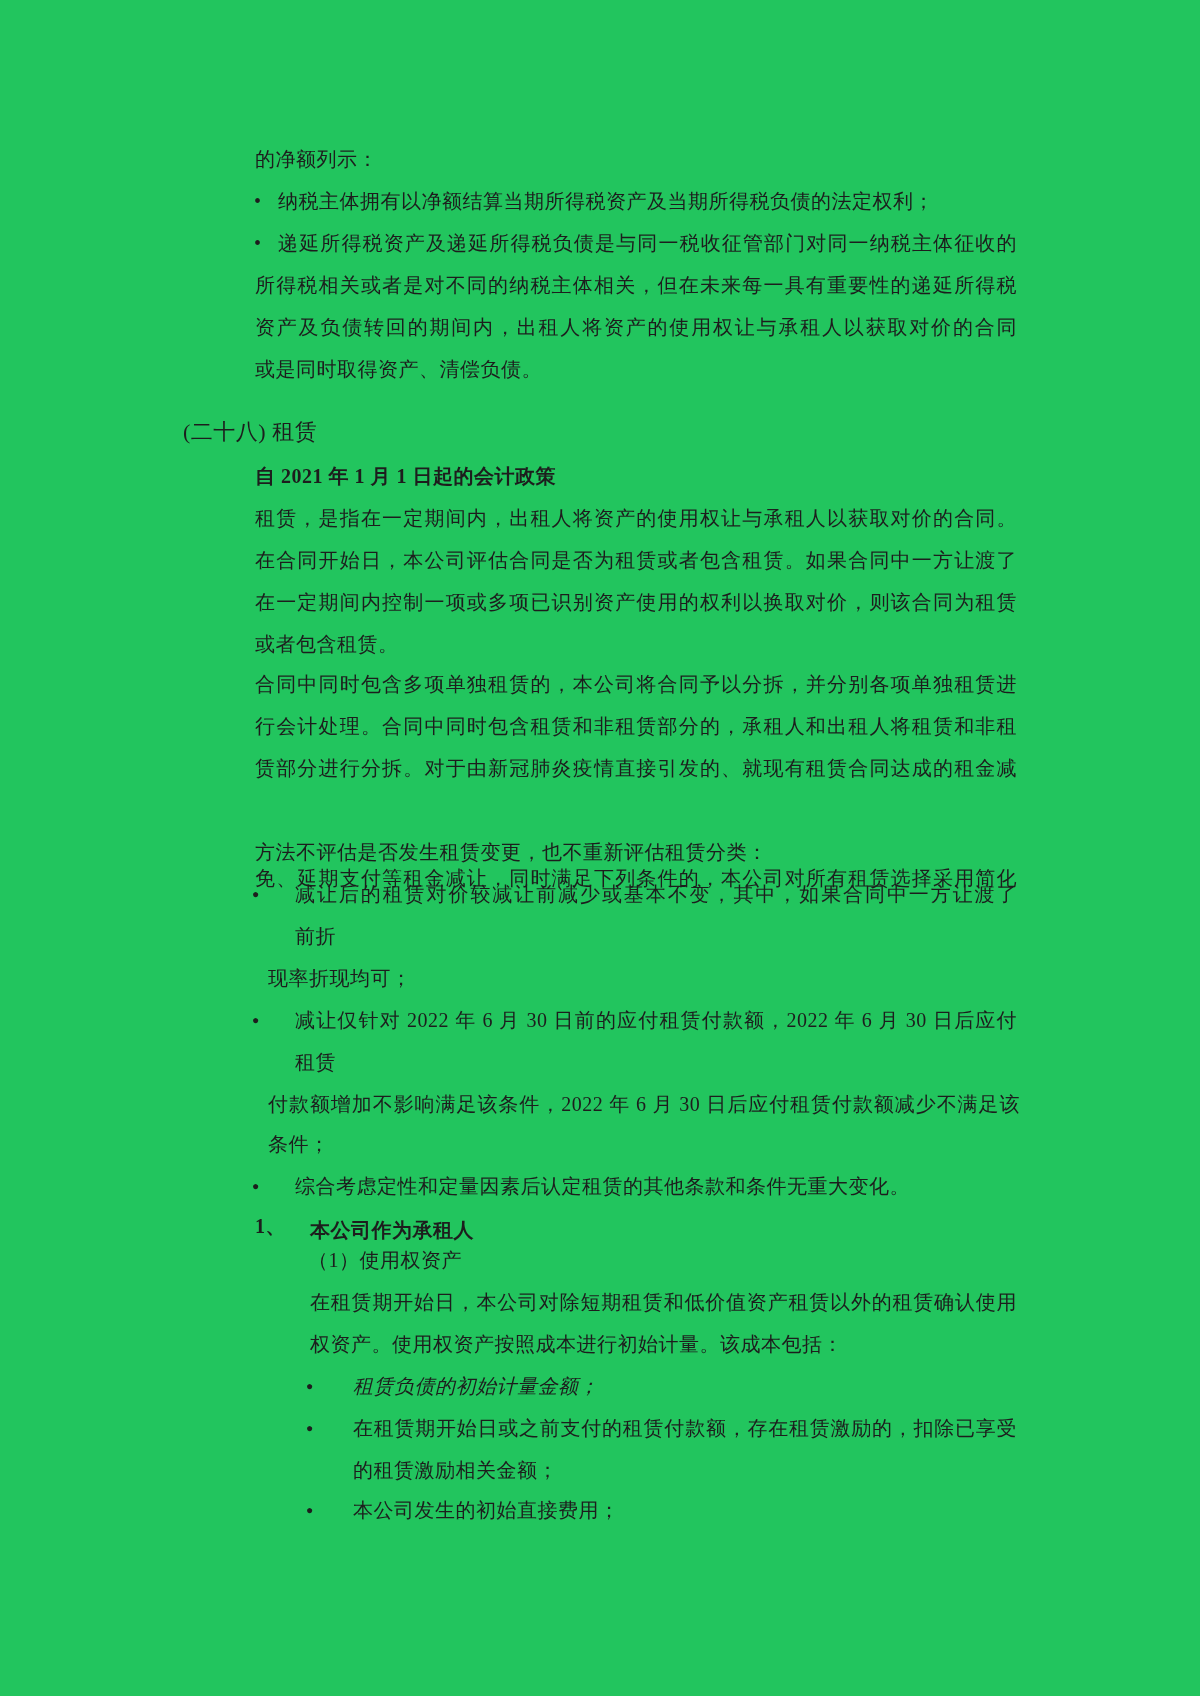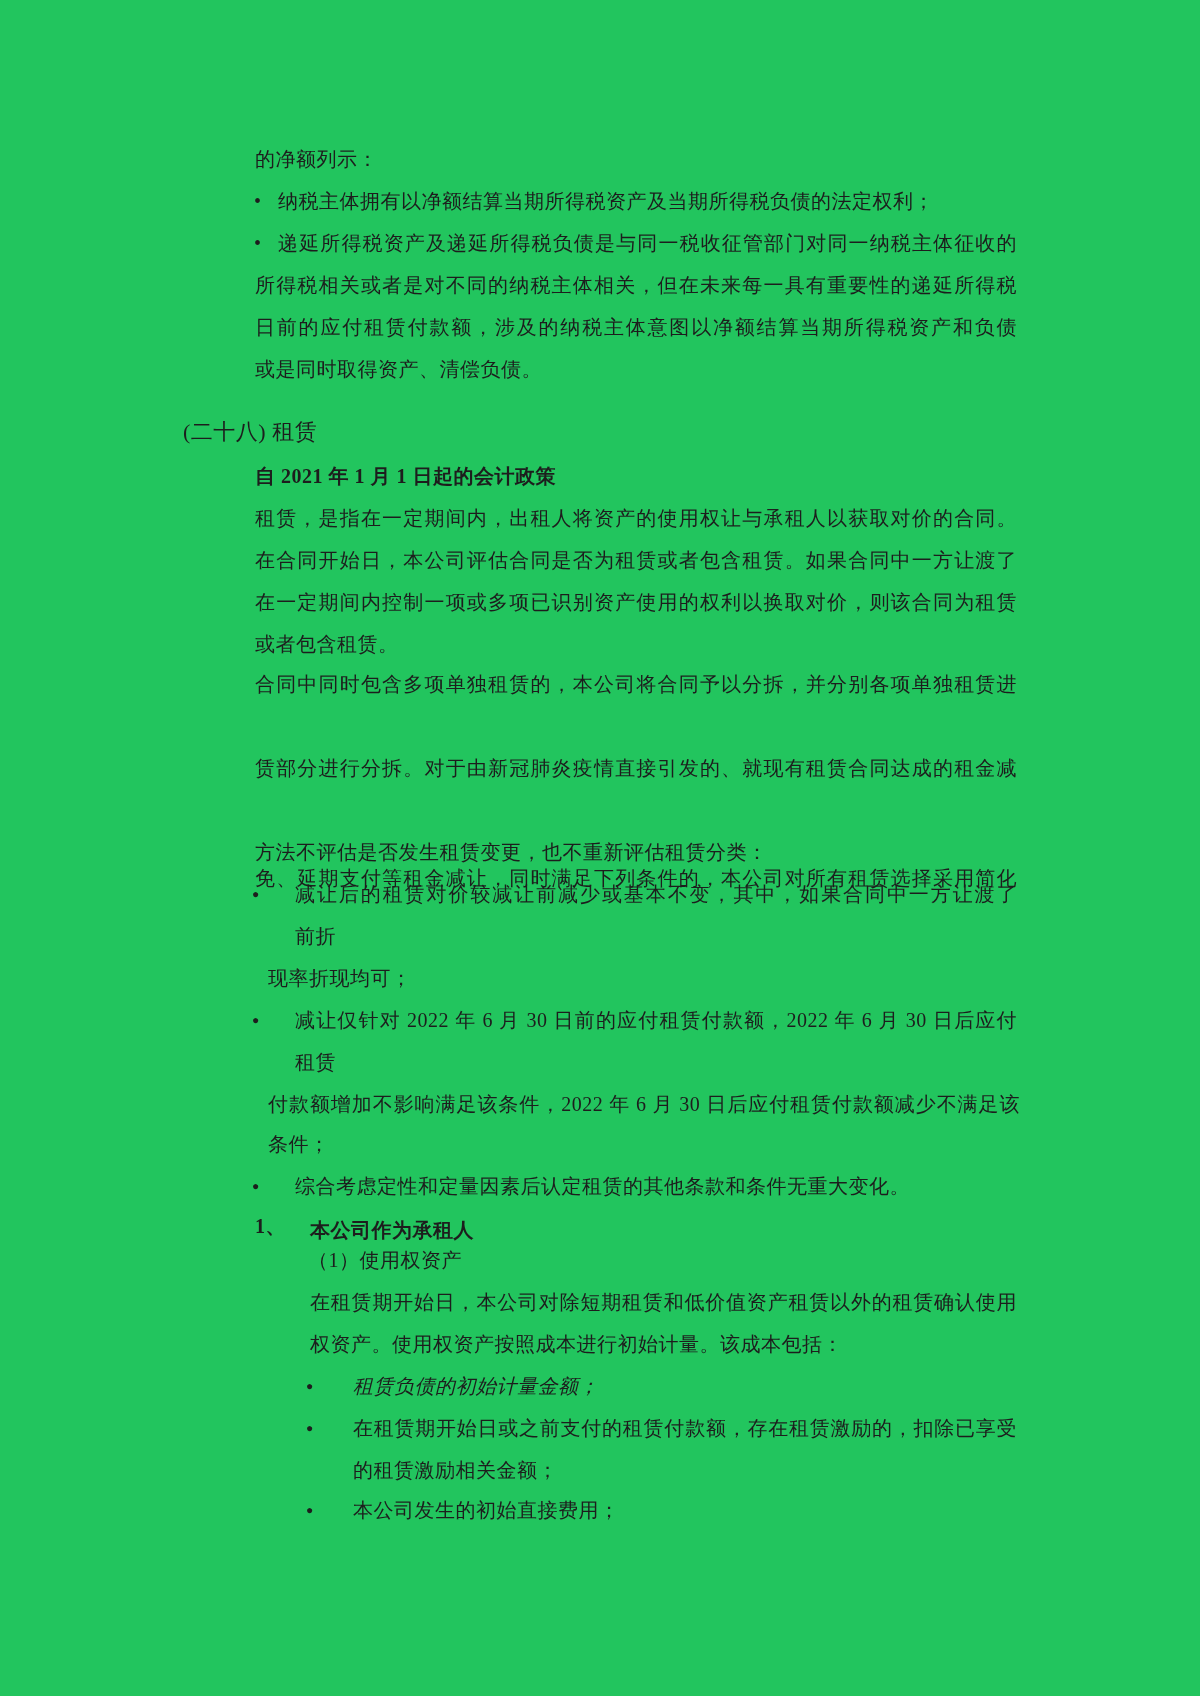--- a/index.html
+++ b/index.html
@@ -42,32 +42,33 @@
 <div class="page">
 
   <div class="ln" style="left:255px; top:145px;">的净额列示：</div>
 
   <span class="mk" style="left:254px; top:187px;">•</span>
   <div class="ln" style="left:278px; top:187px;">纳税主体拥有以净额结算当期所得税资产及当期所得税负债的法定权利；</div>
 
   <span class="mk" style="left:254px; top:229px;">•</span>
   <div class="ln j" style="left:278px; top:229px; width:739px;">递延所得税资产及递延所得税负债是与同一税收征管部门对同一纳税主体征收的</div>
   <div class="ln j" style="left:255px; top:271px; width:762px;">所得税相关或者是对不同的纳税主体相关，但在未来每一具有重要性的递延所得税</div>
-  <div class="ln j" style="left:255px; top:313px; width:762px;">日前的应付租赁付款额，涉及的纳税主体意图以净额结算当期所得税资产和负债</div>
+  <div class="ln j" style="left:255px; top:313px; width:762px;">资产及负债转回的期间内，出租人将资产的使用权让与承租人以获取对价的合同</div>
   <div class="ln" style="left:255px; top:355px;">或是同时取得资产、清偿负债。</div>
 
   <div class="ln h28" style="left:183px; top:418px;">(二十八) 租赁</div>
   <div class="ln b" style="left:255px; top:462px;">自 2021 年 1 月 1 日起的会计政策</div>
 
   <div class="ln j" style="left:255px; top:504px; width:762px;">租赁，是指在一定期间内，出租人将资产的使用权让与承租人以获取对价的合同。</div>
   <div class="ln j" style="left:255px; top:546px; width:762px;">在合同开始日，本公司评估合同是否为租赁或者包含租赁。如果合同中一方让渡了</div>
   <div class="ln j" style="left:255px; top:588px; width:762px;">在一定期间内控制一项或多项已识别资产使用的权利以换取对价，则该合同为租赁</div>
   <div class="ln" style="left:255px; top:630px;text-align:center;">或者包含租赁。</div>
 
   <div class="ln j" style="left:255px; top:670px; width:762px;">合同中同时包含多项单独租赁的，本公司将合同予以分拆，并分别各项单独租赁进</div>
+  <div class="ln j" style="left:255px; top:712px; width:762px;">行会计处理。合同中同时包含租赁和非租赁部分的，承租人和出租人将租赁和非租</div>
   <div class="ln j" style="left:255px; top:754px; width:762px;">赁部分进行分拆。对于由新冠肺炎疫情直接引发的、就现有租赁合同达成的租金减</div>
   <div class="ln j" style="left:255px; top:832px; width:762px;margin-top:32px;">免、延期支付等租金减让，同时满足下列条件的，本公司对所有租赁选择采用简化</div>
   <div class="ln" style="left:255px; top:838px;">方法不评估是否发生租赁变更，也不重新评估租赁分类：</div>
 
   <span class="mk mk-big" style="left:252px; top:880px;">●</span>
   <div class="ln j" style="left:295px; top:880px; width:722px;">减让后的租赁对价较减让前减少或基本不变，其中，如果合同中一方让渡了</div>
   <div class="ln" style="left:295px; top:922px;">前折</div>
   <div class="ln" style="left:268px; top:964px;">现率折现均可；</div>
 
   <span class="mk mk-big" style="left:252px; top:1006px;">●</span>

